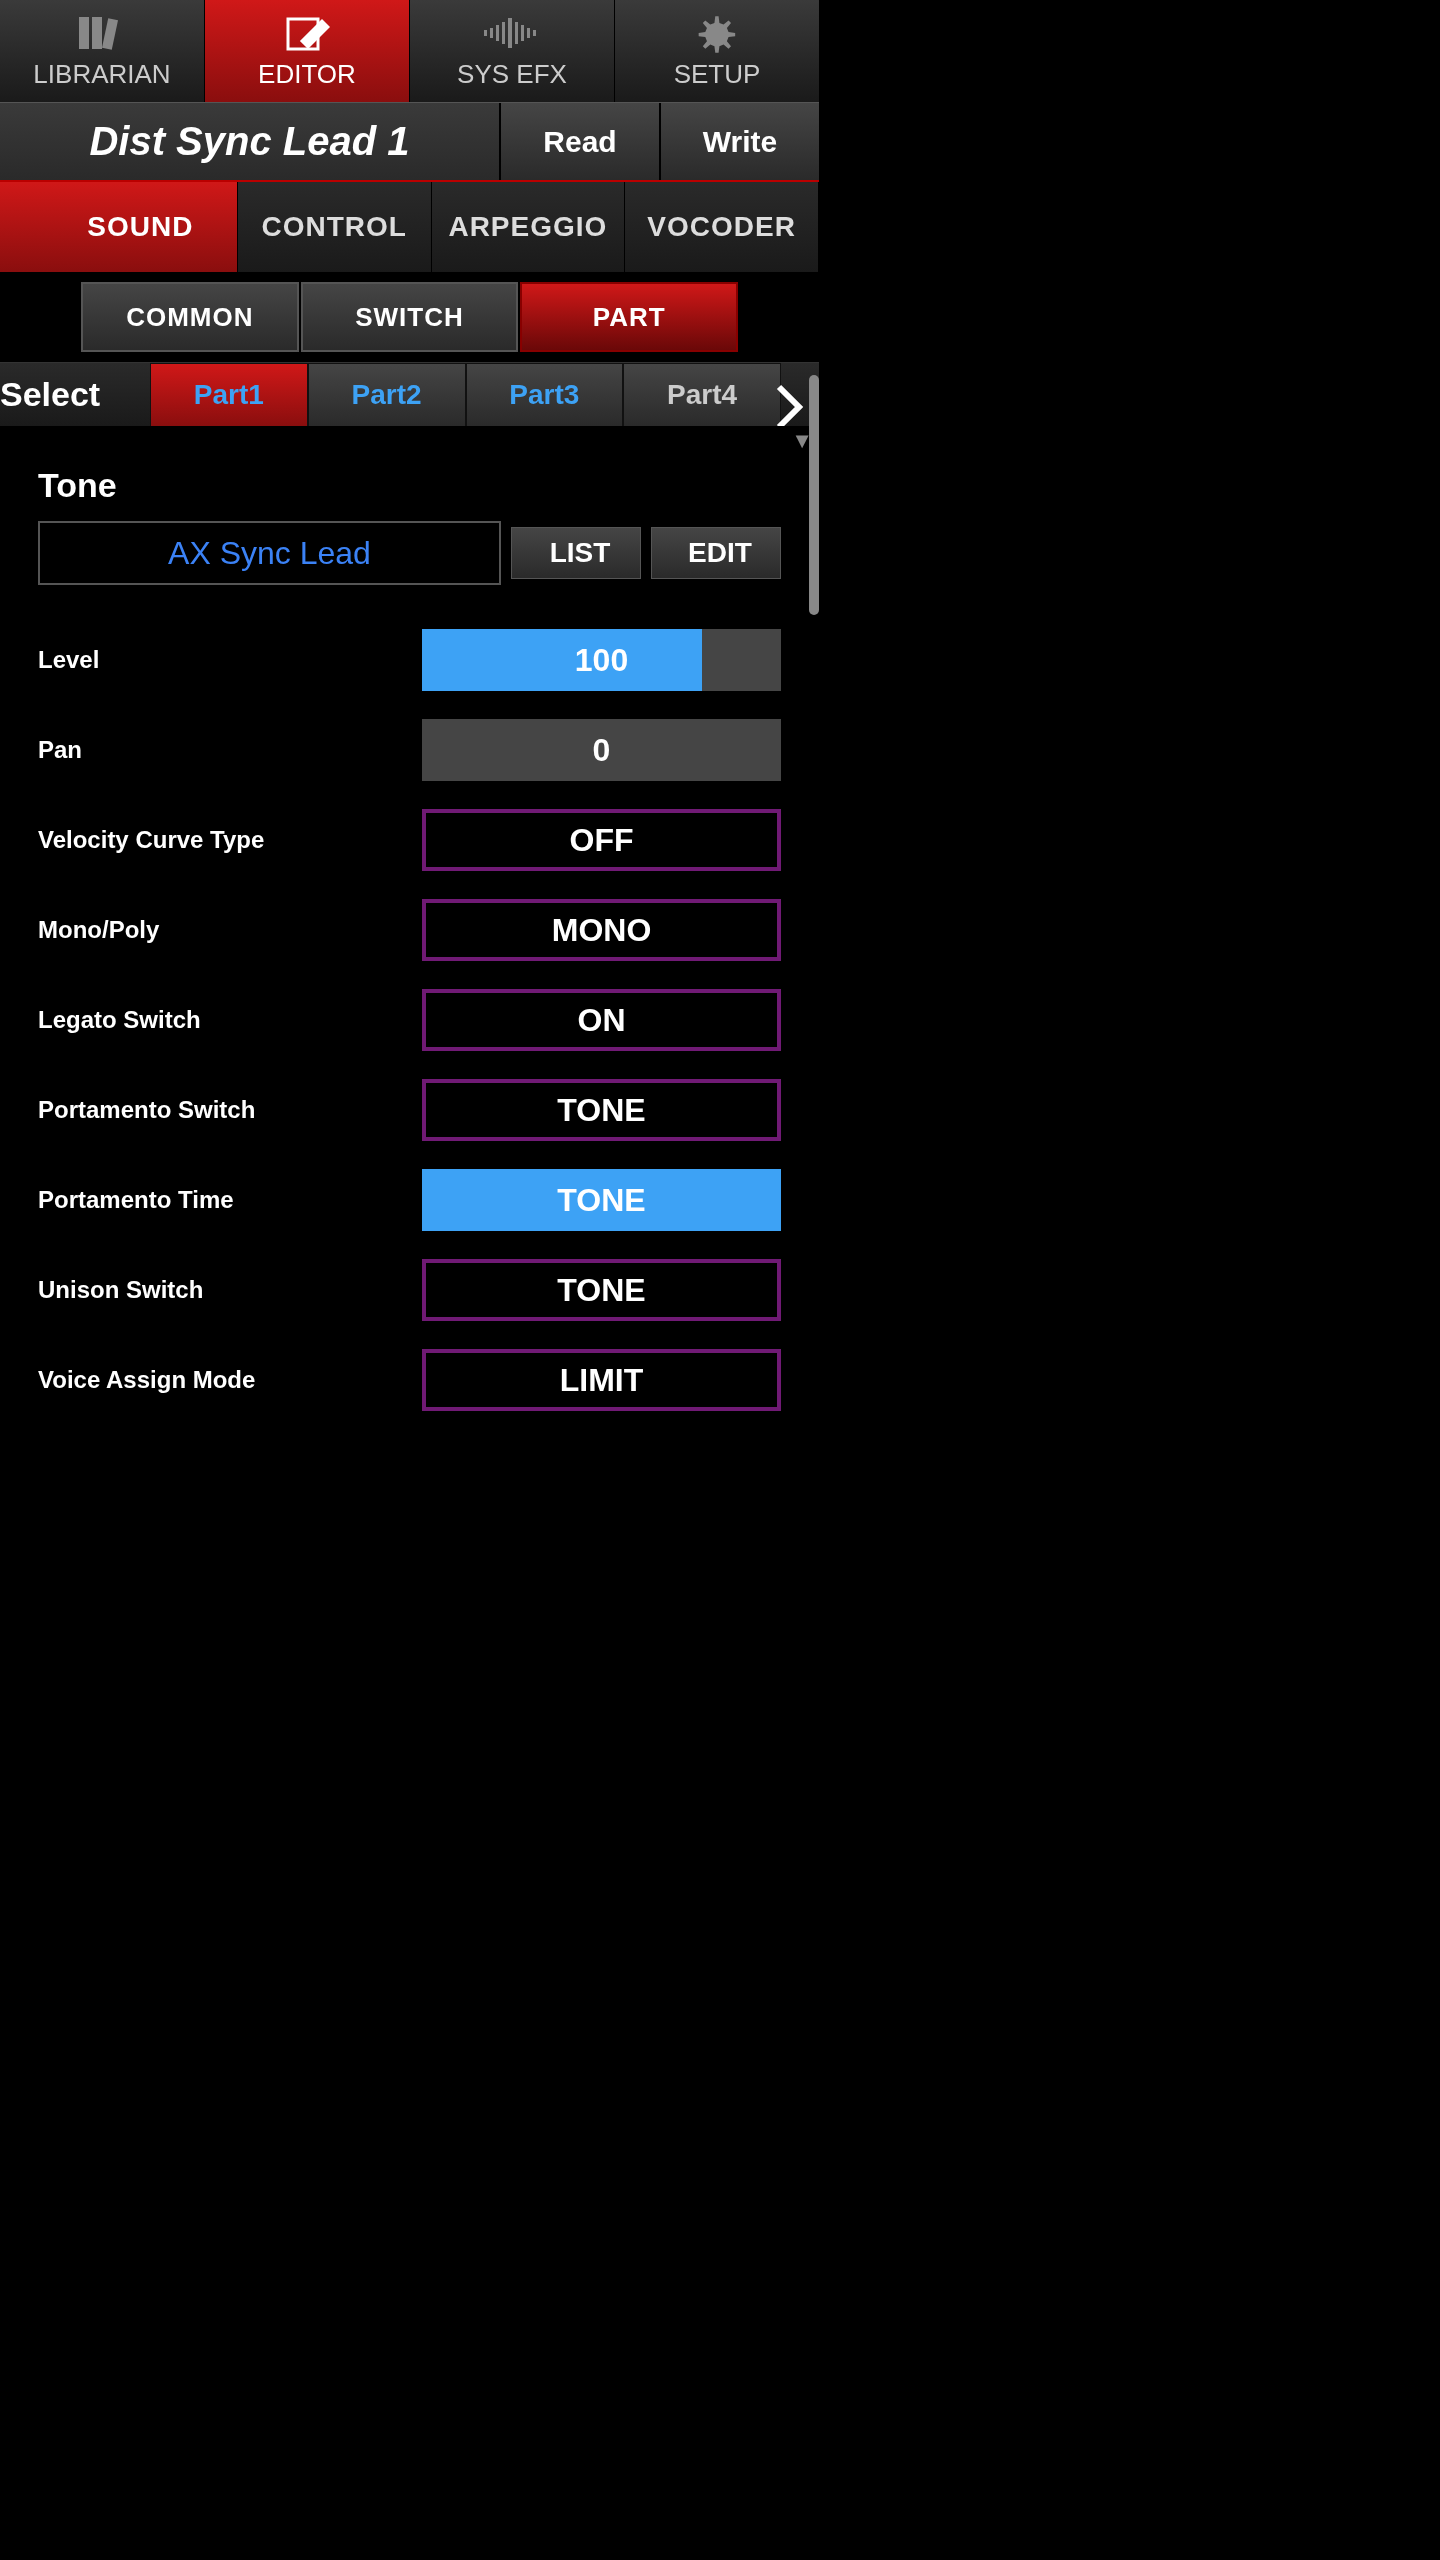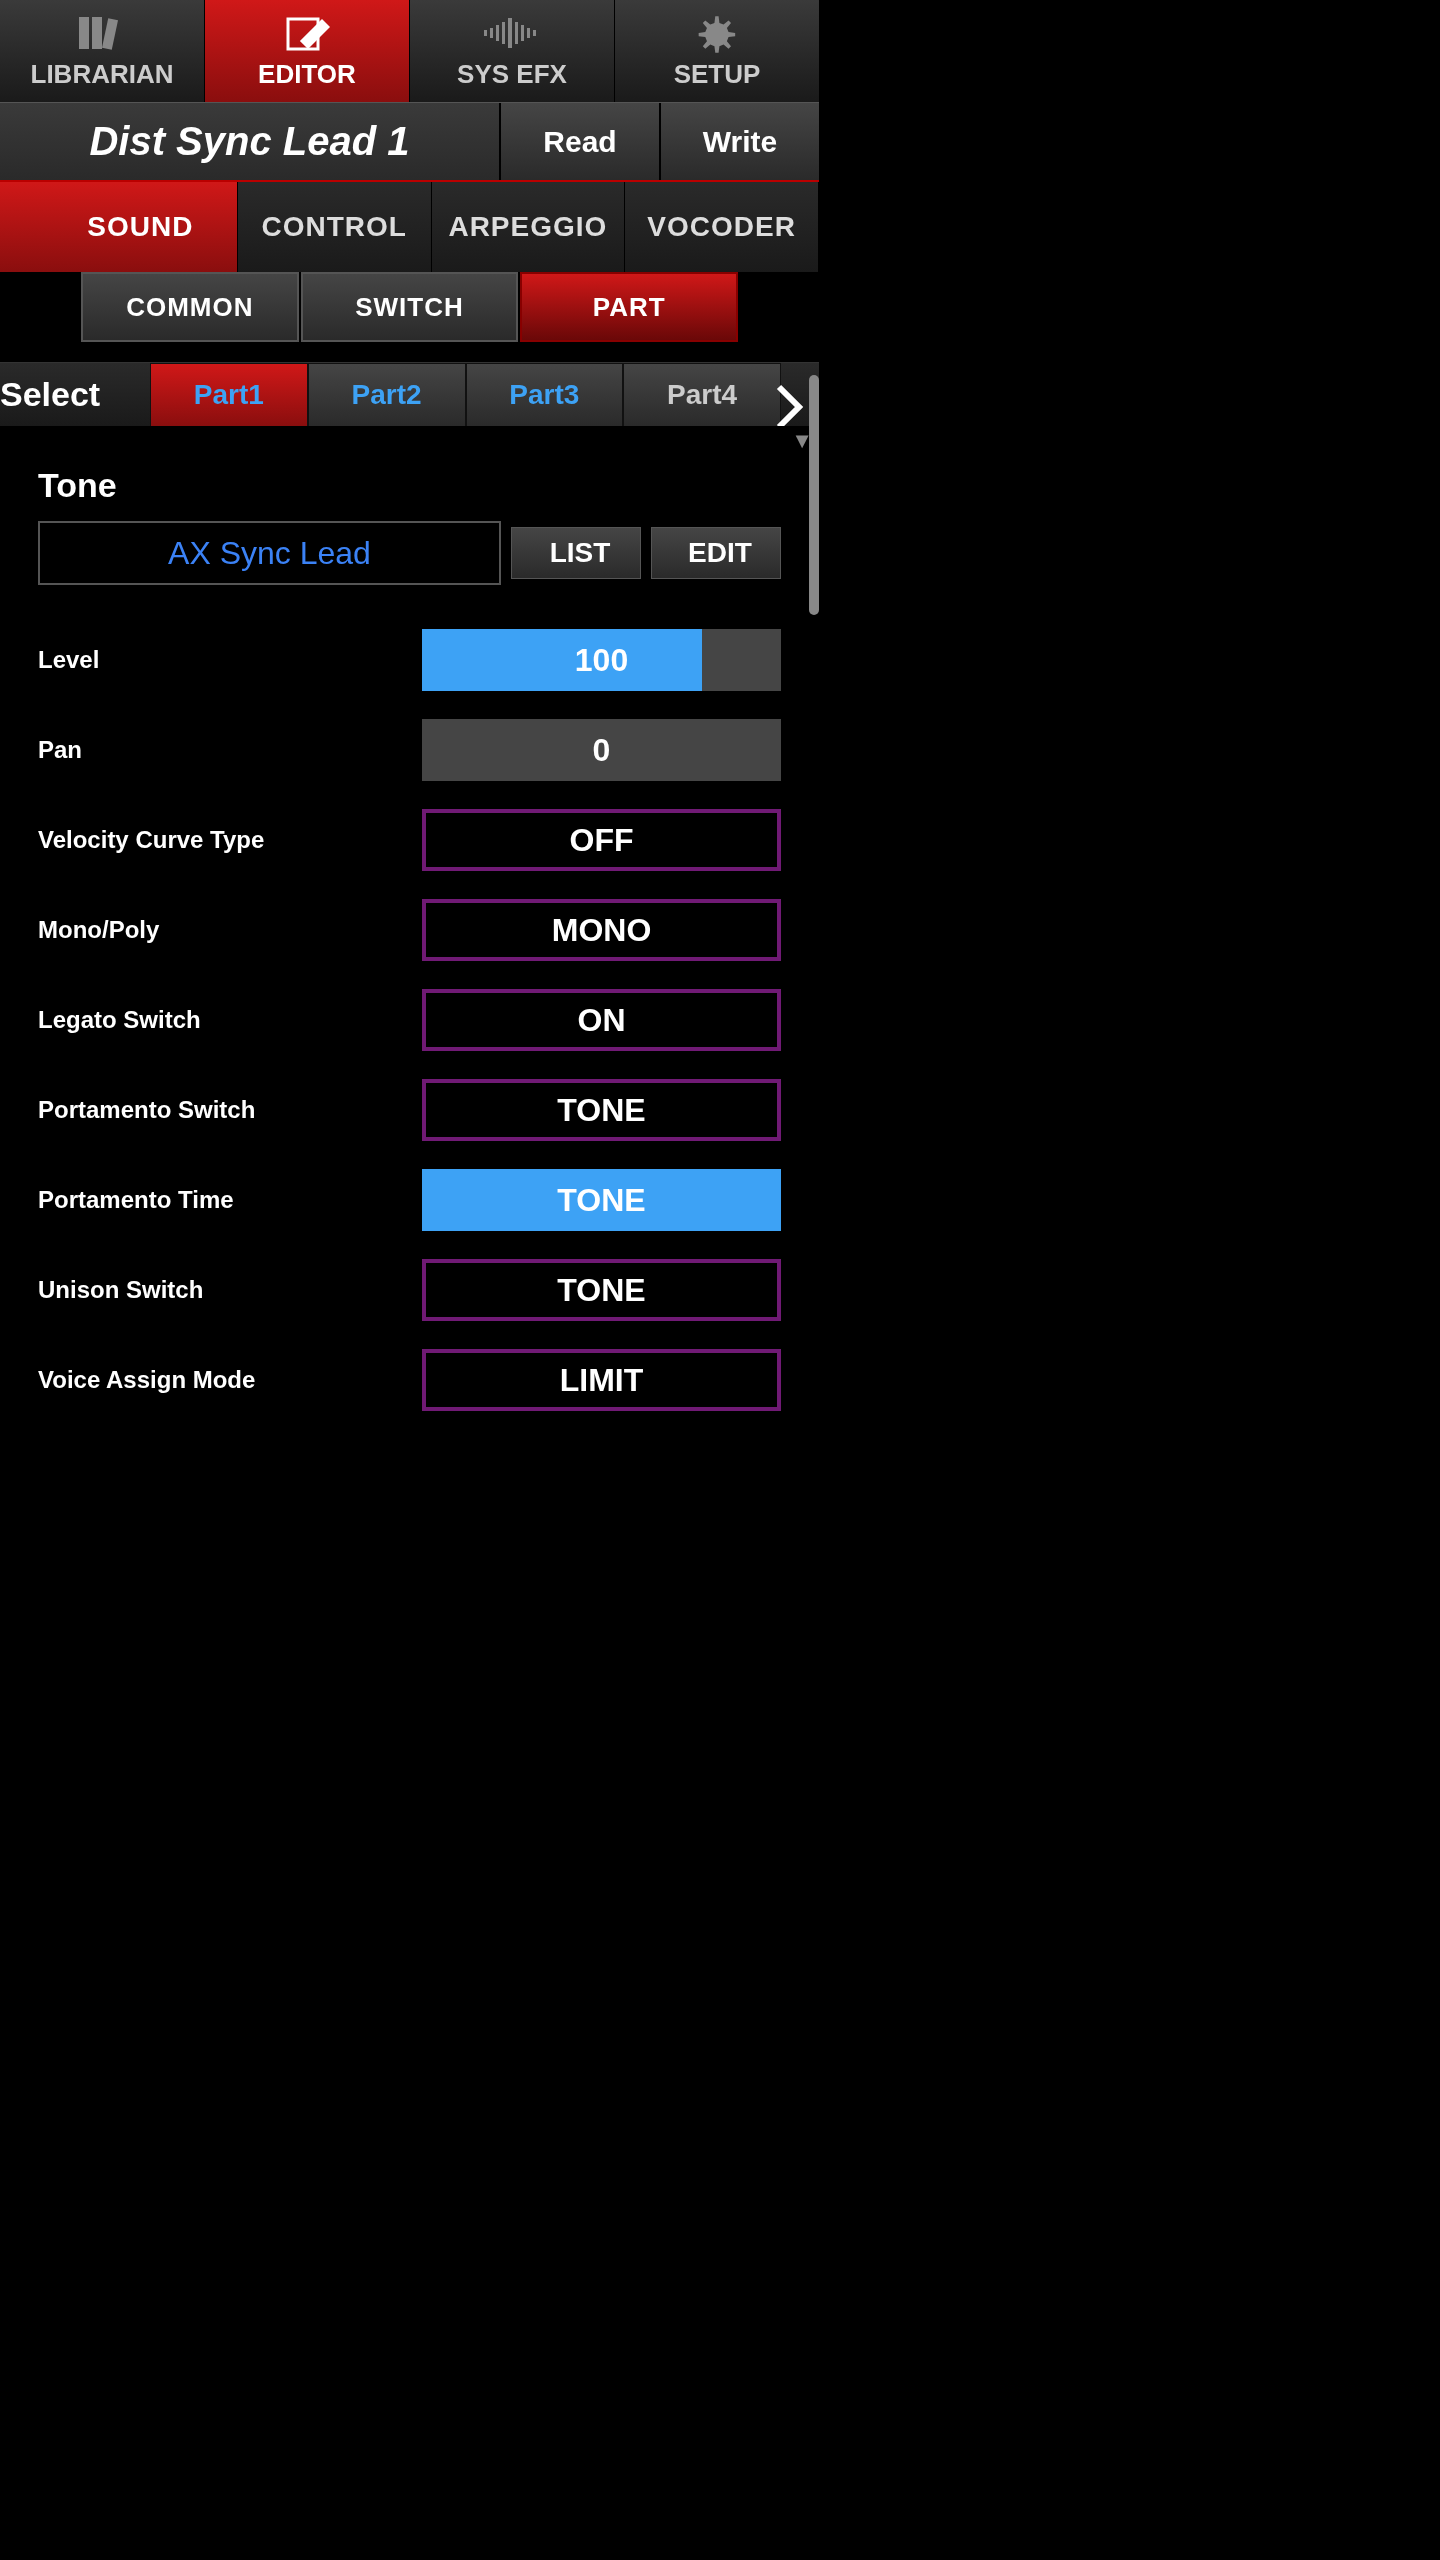--- a/index.html
+++ b/index.html
@@ -5,35 +5,35 @@
   * { box-sizing: border-box; margin: 0; padding: 0; }
   html, body { width: 819px; background: #000; font-family: Arial, Helvetica, sans-serif; color: #fff; overflow-x: hidden; }
   
   
   .topnav { display: flex; height: 102px; background: linear-gradient(#3a3a3a, #1a1a1a); }
   .topnav-item { flex: 1; display: flex; flex-direction: column; align-items: center; justify-content: center; border-right: 1px solid #000; cursor: pointer; }
   .topnav-item:last-child { border-right: none; }
   .topnav-item.active { background: linear-gradient(#d01818, #8a0e0e); }
   .topnav-icon { width: 60px; height: 40px; display: flex; align-items: center; justify-content: center; margin-bottom: 6px; color: #888; }
   .topnav-item.active .topnav-icon { color: #fff; }
-  .topnav-label { font-size: 26px; font-weight: bold; color: #ccc; }
+  .topnav-label { font-size: 26px; font-weight: normal; color: #ccc; }
   .topnav-item.active .topnav-label { color: #fff; }
   
   
   .program-bar { display: flex; height: 80px; background: linear-gradient(#3a3a3a, #2a2a2a); border-top: 1px solid #555; border-bottom: 2px solid #b00; }
   .program-title { flex: 1; display: flex; align-items: center; justify-content: center; font-size: 40px; font-weight: bold; font-style: italic; }
   .rw-btn { width: 160px; display: flex; align-items: center; justify-content: center; font-size: 30px; font-weight: bold; border-left: 2px solid #000; background: linear-gradient(#454545, #2a2a2a); }
   
   
   .main-tabs { display: flex; height: 90px; background: linear-gradient(#2a2a2a, #1a1a1a); }
   .main-tab { flex: 1; display: flex; align-items: center; justify-content: center; font-size: 28px; font-weight: bold; letter-spacing: 1px; border-right: 1px solid #000; color: #ddd; }
   .main-tab.active { background: linear-gradient(#d01818, #8a0e0e); color: #fff; padding-left: 44px; }
   
   
-  .sub-tabs-row { display: flex; align-items: flex-start; height: 90px; background: #000; padding: 0 80px; }
+  .sub-tabs-row { display: flex; align-items: center; height: 90px; background: #000; padding: 0 80px; }
   .sub-tab { flex: 1; height: 70px; display: flex; align-items: center; justify-content: center; font-size: 26px; font-weight: bold; letter-spacing: 1px; border: 2px solid #555; background: linear-gradient(#454545, #2a2a2a); margin: 0 1px; }
   .sub-tab.active { background: linear-gradient(#d01818, #6a0808); border-color: #800; }
   .arrow-next { position: absolute; right: 0; width: 60px; height: 90px; display: flex; align-items: center; justify-content: center; font-size: 50px; color: #fff; }
   .sub-tabs-wrap { position: relative; }
   
   
   .select-row { display: flex; align-items: center; height: 64px; background: linear-gradient(#2a2a2a, #1a1a1a); border-top: 1px solid #333; }
   .select-label { font-size: 34px; font-weight: bold; width: 150px; }
   .part-tabs { display: flex; flex: 1; padding-right: 38px; }
   .part-tab { flex: 1; height: 64px; display: flex; align-items: center; justify-content: center; font-size: 28px; font-weight: bold; background: linear-gradient(#454545, #2a2a2a); border: 1px solid #111; color: #3da2f5; }

